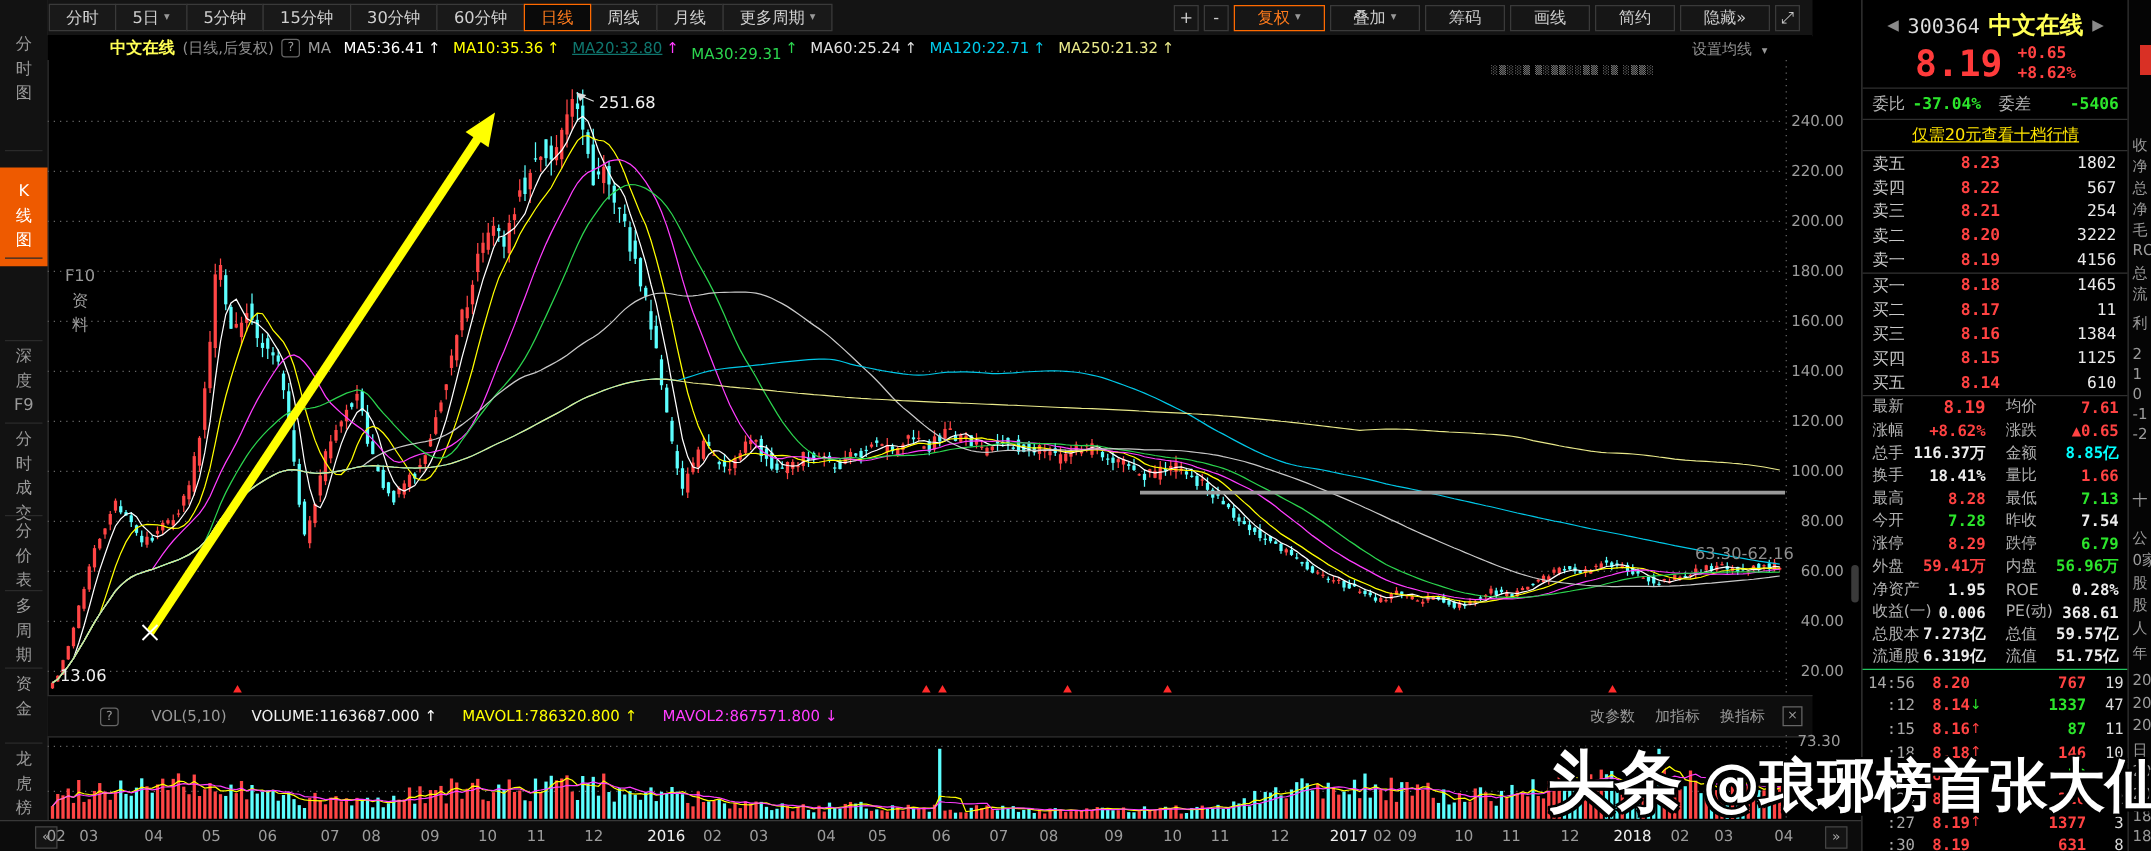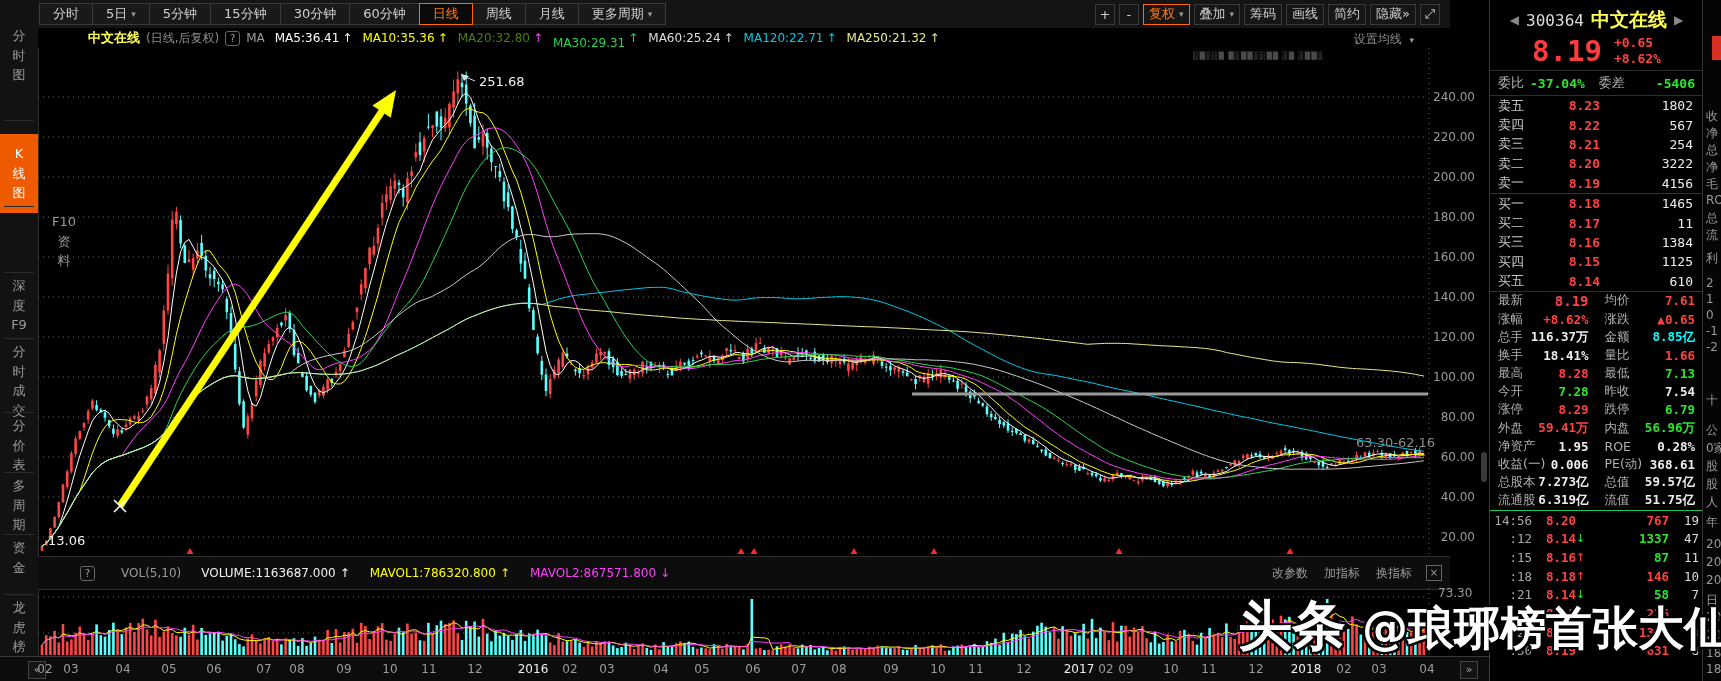--- a/index.html
+++ b/index.html
@@ -15,21 +15,21 @@
   .side-sep{position:absolute;left:4px;width:30px;border-top:1px solid #2a2a2a;}
 
   
   .tabbar{position:absolute;left:38px;top:0;width:1412px;height:28px;background:#141414;
           border-bottom:1px solid #2c2c2c;display:flex;align-items:center;}
   .tab{display:inline-flex;align-items:center;height:20px;padding:0 13px;border:1px solid #3a3a3a;
        margin-left:-1px;background:#191919;color:#d0d0d0;font-size:13px;cursor:pointer;position:relative;}
   .tab.active{border:1px solid #ff6a00;color:#ff7b1c;background:#0a0a0a;z-index:2;}
   .caret{font-size:9px;color:#999;margin-left:4px;}
   .tb-controls{margin-left:auto;display:flex;align-items:center;padding-right:10px;}
-  .ctl{display:inline-flex;align-items:center;height:19px;padding:0 5px;border:1px solid #3a3a3a;
+  .ctl{display:inline-flex;align-items:center;height:19px;padding:0 18px;border:1px solid #3a3a3a;
        margin-left:4px;color:#ccc;font-size:13px;cursor:pointer;background:#161616;}
   .ctl.sq{width:18px;justify-content:center;padding:0;}
   .ctl.active{border-color:#ff6a00;color:#ff7b1c;}
 
   
   .chead{position:absolute;left:38px;top:28px;width:1412px;height:20px;display:flex;align-items:center;
          font-size:12px;color:#999;background:#000;}
   .chead .sym{color:#ffff55;font-size:13px;margin-left:50px;font-weight:bold;}
   .chead .mode{color:#8f8f8f;margin-left:6px;}
   .qbox{display:inline-block;width:13px;height:13px;line-height:13px;text-align:center;border:1px solid #666;
@@ -179,21 +179,21 @@
   <div class="chead">
     <span class="sym">中文在线</span>
     <span class="mode">(日线,后复权)</span>
     <span class="qbox">?</span>
     <span style="color:#9a9a9a;">MA</span>
     <span id="ma-values" style="display:flex;align-items:center;">
         <span class="ma-seg" style="color: rgb(255, 255, 255);">MA5:36.41</span>
         <span style="color: rgb(255, 255, 255); margin-left: 3px;">↑</span>
         <span class="ma-seg" style="color: rgb(255, 255, 0);">MA10:35.36</span>
         <span style="color: rgb(255, 255, 0); margin-left: 3px;">↑</span>
-        <span class="ma-seg" style="color: #4d7c0f;">MA20:32.80</span>
+        <span class="ma-seg" style="color: #0f766e; text-decoration: underline;">MA20:32.80</span>
         <span style="color: rgb(255, 61, 255); margin-left: 3px;">↑</span>
         <span class="ma-seg" style="color: rgb(43, 212, 78); margin-top: 10px;">MA30:29.31</span>
         <span style="color: rgb(43, 212, 78); margin-left: 3px;">↑</span>
         <span class="ma-seg" style="color: rgb(222, 222, 222);">MA60:25.24</span>
         <span style="color: rgb(222, 222, 222); margin-left: 3px;">↑</span>
         <span class="ma-seg" style="color: rgb(0, 200, 232);">MA120:22.71</span>
         <span style="color: rgb(0, 200, 232); margin-left: 3px;">↑</span>
         <span class="ma-seg" style="color: rgb(233, 233, 138);">MA250:21.32</span>
         <span style="color: rgb(233, 233, 138); margin-left: 3px;">↑</span>
       </span>
@@ -1342,20 +1342,23 @@
           <span>+8.62%</span>
         </span>
       </div>
     </div>
     <div class="rp-weibi">
       <span class="lbl">委比</span>
       <span class="val c-green mono" style="margin-left:6px;">-37.04%</span>
       <span class="lbl" style="margin-left:14px;">委差</span>
       <span class="val c-green mono" style="margin-left:auto;">-5406</span>
     </div>
+    <div class="rp-promo">
+      <span>仅需20元查看十档行情</span>
+    </div>
     <div id="order-book">
         <div class="bk">
           <span class="lb">卖五</span>
           <span class="pr mono">8.23</span>
           <span class="vl mono">1802</span>
         </div>
         <div class="bk">
           <span class="lb">卖四</span>
           <span class="pr mono">8.22</span>
           <span class="vl mono">567</span>

